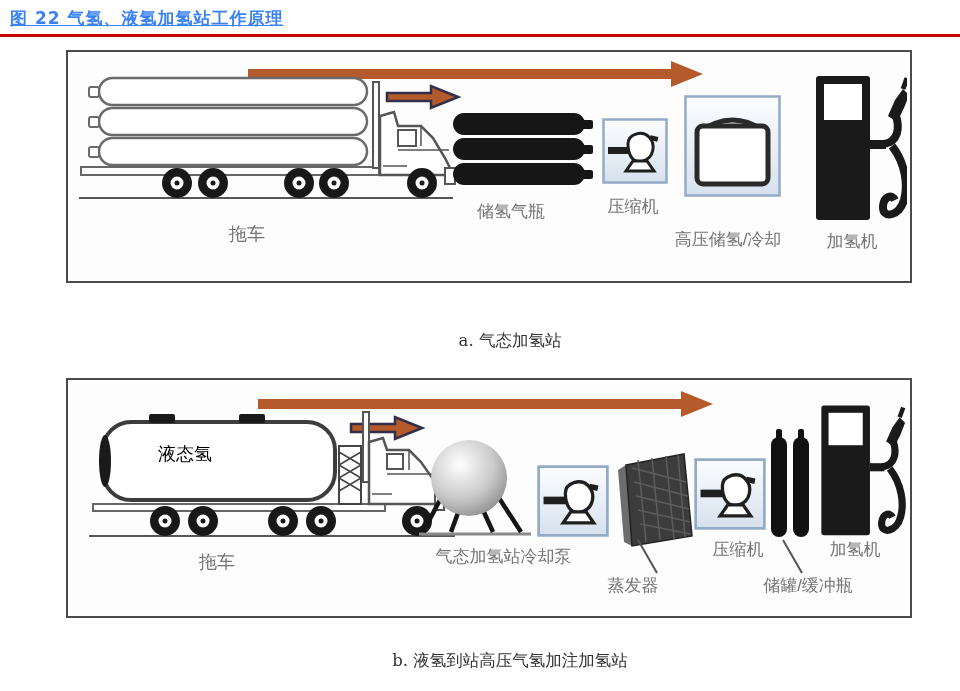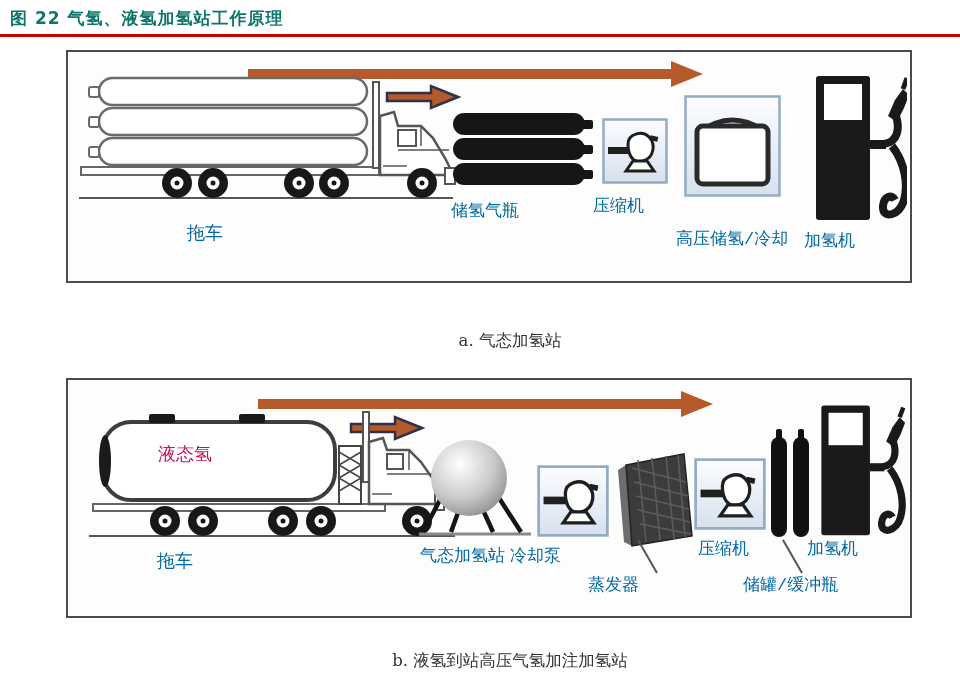--- a/index.html
+++ b/index.html
@@ -1,28 +1,28 @@
 <!DOCTYPE html>
 <html style="--accent-red: #c40000; --arrow: #b45a2b; --ink: #1a1a1a; --icon-frame: #94abc7;"><head>
 <meta charset="utf-8">
 <style>
   html,body{margin:0;padding:0;background:#ffffff;}
   .canvas{position:relative;width:960px;height:691px;background:#ffffff;overflow:hidden;
           font-family:"DejaVu Sans","Liberation Sans",sans-serif;}
-  .fig-title{position:absolute;left:10px;top:7px;font-size:17px;font-weight:700;color:#0f766e;
-             letter-spacing:1px;font-family:"DejaVu Sans","Liberation Sans",sans-serif;}
+  .fig-title{position:absolute;left:10px;top:7px;font-size:17px;font-weight:700;color:#3b82f6;
+             letter-spacing:1px;font-family:"DejaVu Sans","Liberation Sans",sans-serif;text-decoration:underline;}
   .red-rule{position:absolute;left:0;top:34px;width:960px;height:3px;background:var(--accent-red,#c40000);}
   .panel{position:absolute;left:66px;width:846px;border:2px solid #4b4b4b;background:#fdfdfd;box-sizing:border-box;}
   .panel-a{top:50px;height:233px;}
   .panel-b{top:378px;height:240px;}
   .abs{position:absolute;}
-  .label{position:absolute;font-family:Liberation Mono, monospace;font-size:17px;
-         color:#0369a1;line-height:1.2;white-space:nowrap;}
+  .label{position:absolute;font-family:Liberation Sans, sans-serif;font-size:17px;
+         color:#737373;text-align:center;line-height:1.2;white-space:nowrap;}
   .tank-text{position:absolute;font-family:"DejaVu Serif","Liberation Serif",serif;font-size:18px;
-             color:#be185d;text-align:center;}
+             color:#000000;text-align:center;}
   .caption{position:absolute;left:50px;width:920px;text-align:center;
            font-family:"DejaVu Serif","Liberation Serif",serif;font-size:16.5px;color:#333;}
   .arrow-fill{fill:var(--arrow,#b45a2b);}
   .arrow-outlined{fill:var(--arrow,#b45a2b);stroke:#30304a;stroke-width:2.5;}
   svg{display:block;}
 </style>
 </head>
 <body>
 
 <div class="canvas">
@@ -121,21 +121,21 @@
       <rect x="48" y="18" width="8" height="5" fill="#1f1f1f" transform="rotate(12 52 20)"></rect>
       <polygon points="24,53 52,53 45,43 31,43" fill="#fff" stroke="#1f1f1f" stroke-width="3"></polygon>
     </svg>
     <div class="label" style="left:525px;top:145px;width:80px">压缩机</div>
 
     <svg class="abs" style="left:616px;top:43px" width="97" height="102" viewBox="0 0 97 102">
       <rect x="1.5" y="1.5" width="94" height="99" fill="url(#gframe)" stroke="var(--icon-frame,#94abc7)" stroke-width="2.5"></rect>
       <path d="M14,38 Q48.5,12 83,38" fill="none" stroke="#2a2a2a" stroke-width="5"></path>
       <rect x="13" y="31" width="71" height="58" rx="6" fill="#fff" stroke="#2a2a2a" stroke-width="5"></rect>
     </svg>
-    <div class="label" style="left:608px;top:178px;width:132px">高压储氢/冷却</div>
+    <div class="label" style="left:594px;top:178px;width:132px">高压储氢/冷却</div>
 
     <svg class="abs" style="left:744px;top:20px" width="95" height="150" viewBox="0 0 95 150">
       <rect x="4" y="4" width="54" height="144" rx="3" fill="#1a1a1a"></rect>
       <rect x="12" y="12" width="38" height="36" fill="#fff"></rect>
       <rect x="58" y="68" width="16" height="9" fill="#1a1a1a"></rect>
       <path d="M72,72 C86,70 88,56 84,44" fill="none" stroke="#1a1a1a" stroke-width="8"></path>
       <path d="M80,74 C94,92 96,114 92,128 C88,144 70,148 71,134 C72,124 80,122 83,128" fill="none" stroke="#1a1a1a" stroke-width="8"></path>
       <polygon points="76,44 83,28 91,17 97,23 92,36 85,50" fill="#1a1a1a"></polygon>
       <path d="M91,17 L95,6" stroke="#1a1a1a" stroke-width="5"></path>
     </svg>

